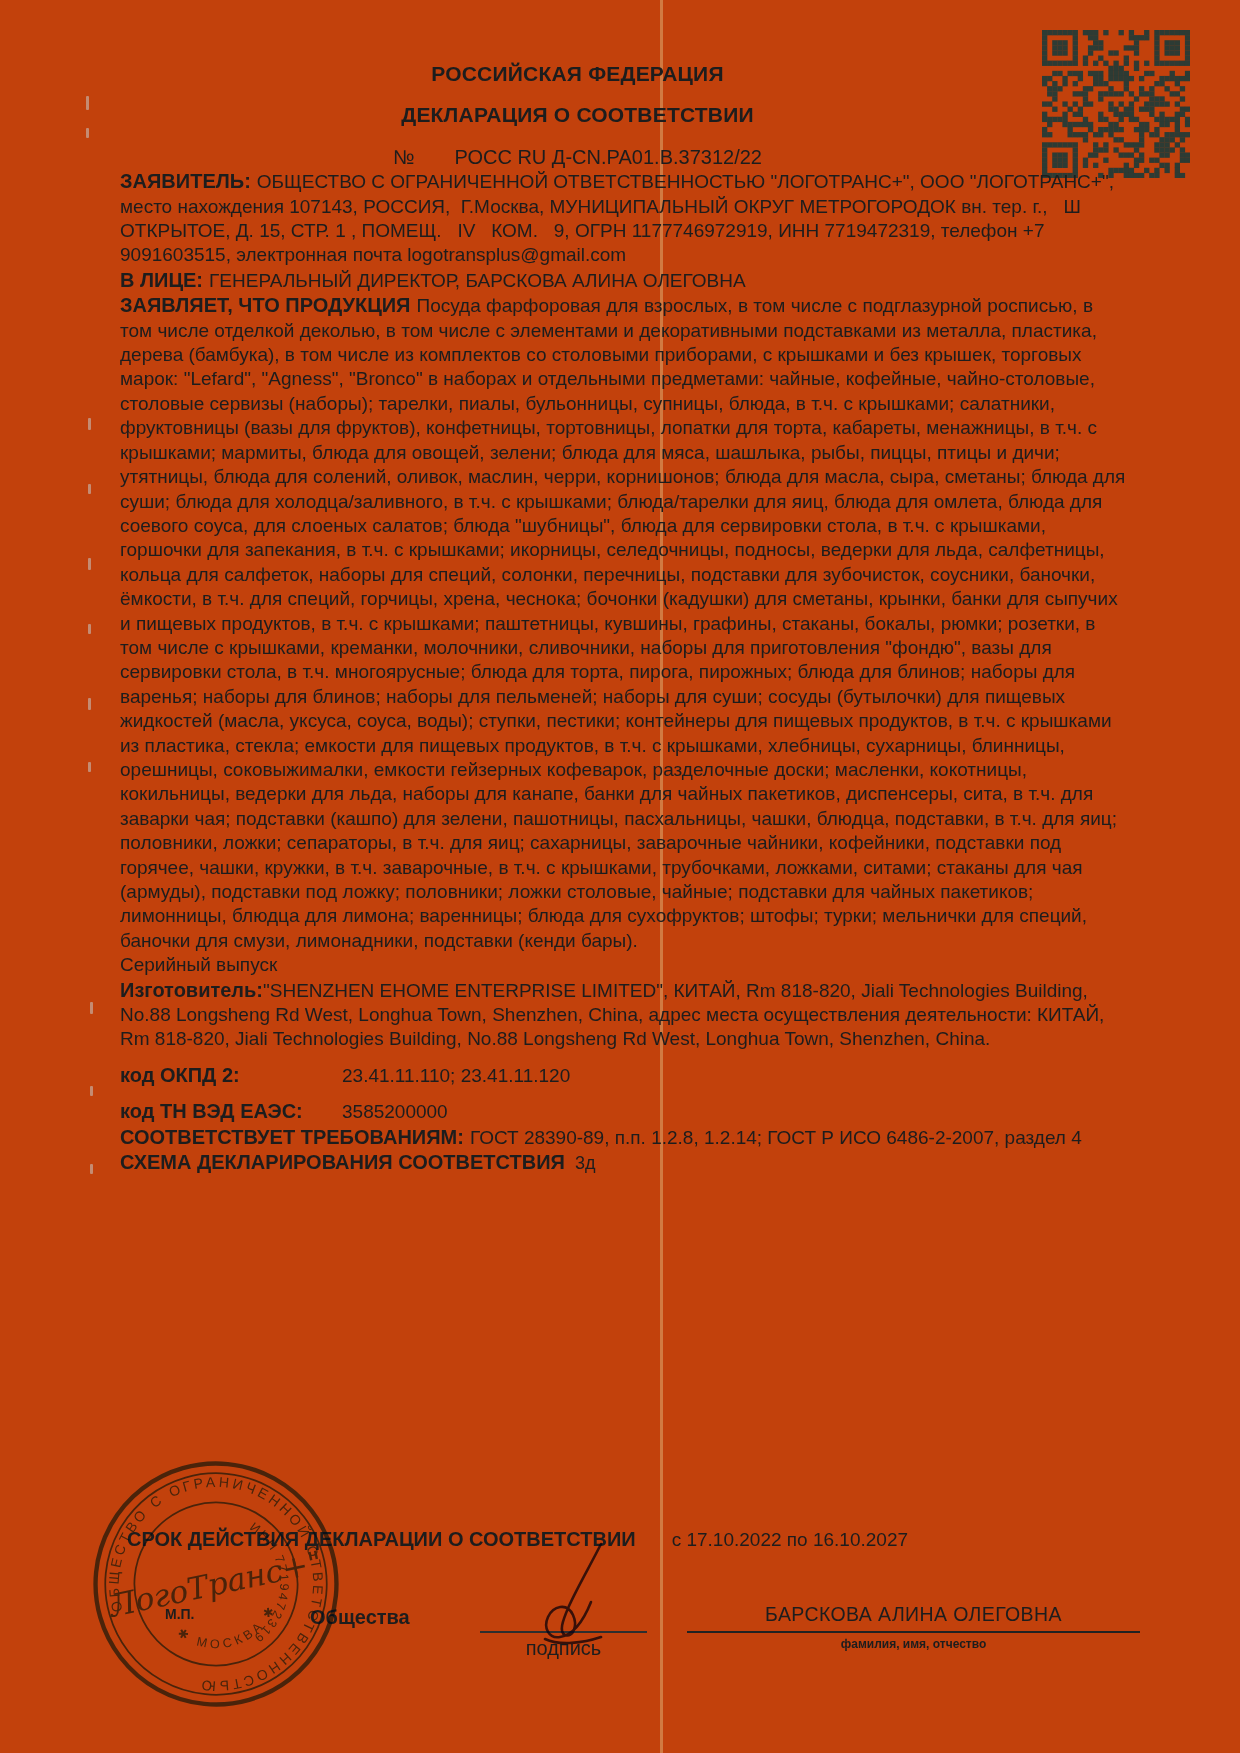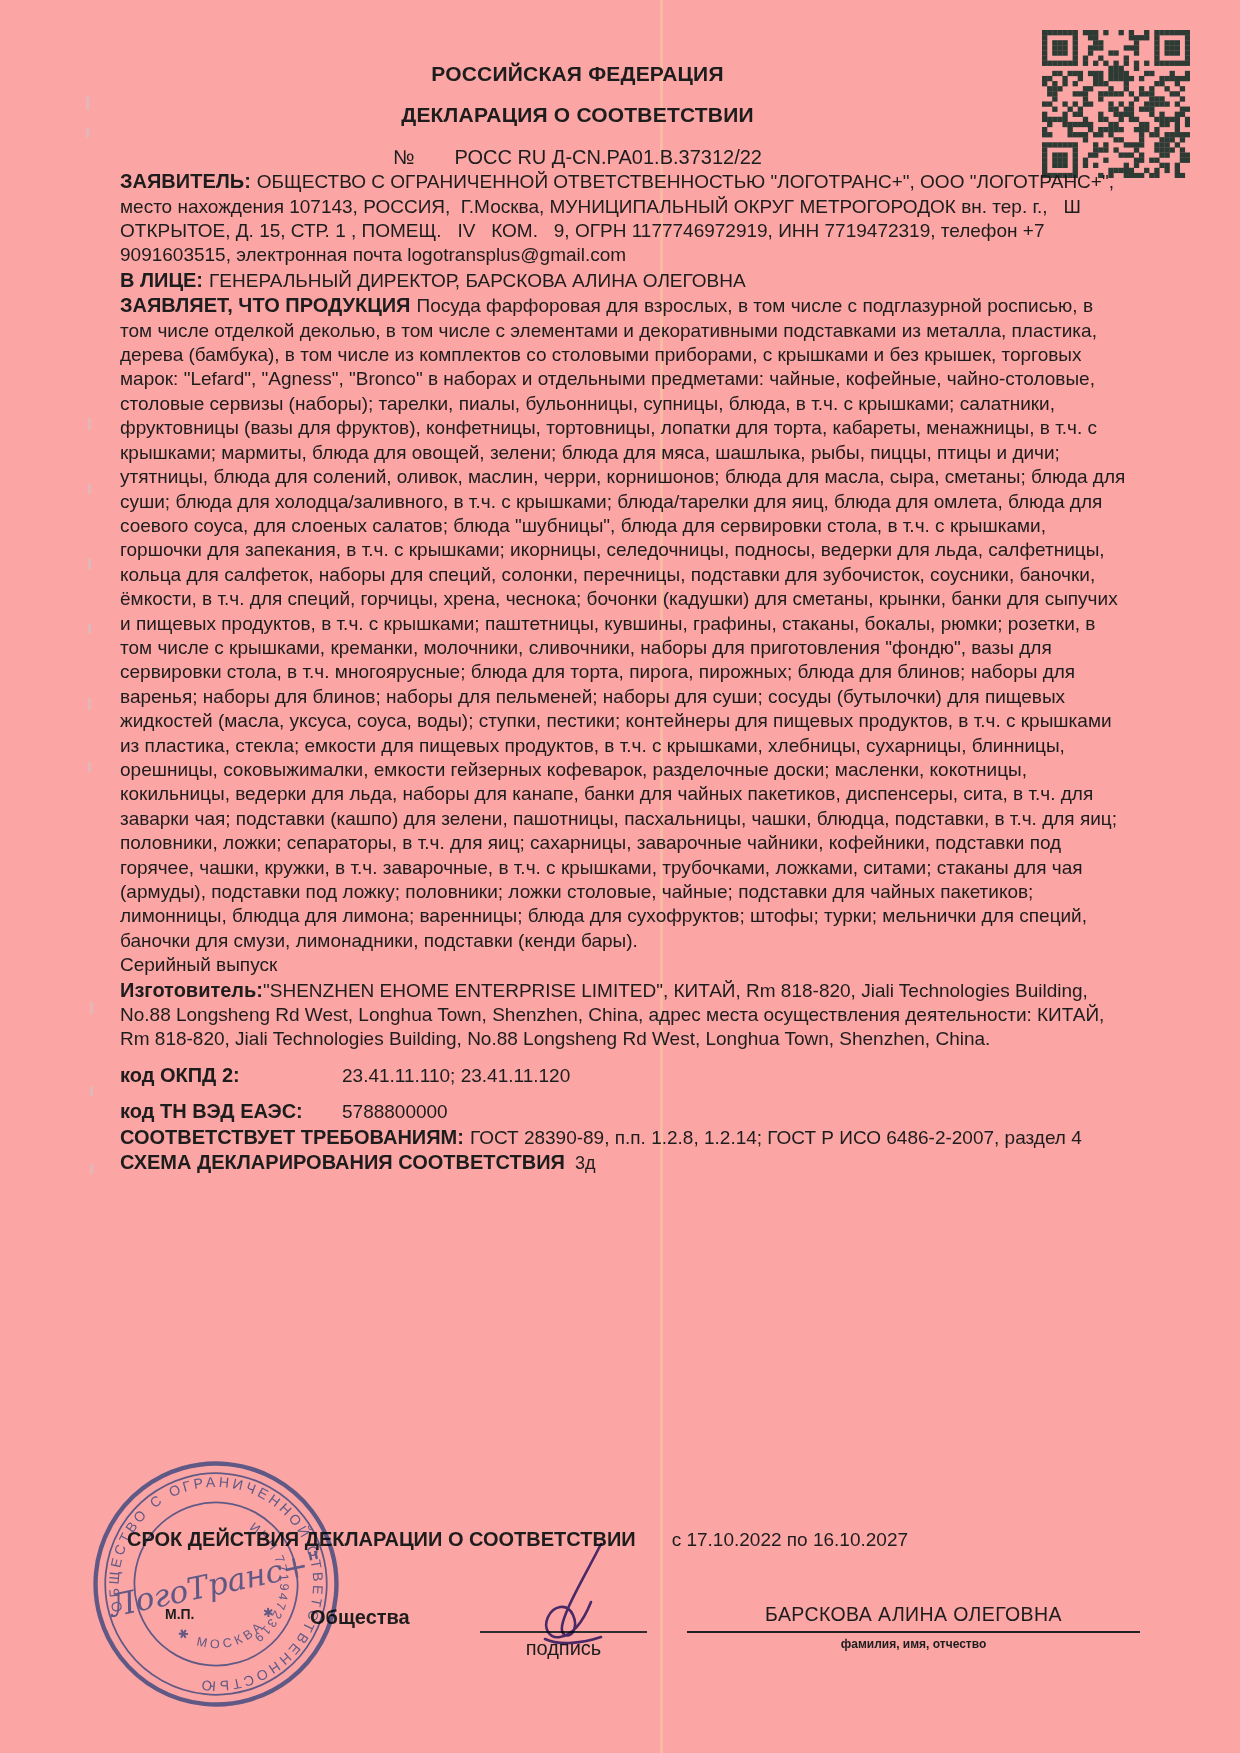--- a/index.html
+++ b/index.html
@@ -1,16 +1,16 @@
 <!DOCTYPE html>
 <html><head>
 <meta charset="utf-8">
 <style>
   html,body{margin:0;padding:0;background:#ffffff;}
-  .page{position:relative;width:1240px;height:1753px;background:#fca5a5;overflow:hidden;
+  .page{position:relative;width:1240px;height:1753px;background:#c2410c;overflow:hidden;
         font-family:"Liberation Sans",sans-serif;color:#1d1d1d;}
   .artifact-line{position:absolute;top:0;bottom:0;width:3px;background:rgba(238,228,170,0.35);}
   .mark{position:absolute;background:#c9c9c6;opacity:.55;border-radius:1px;}
   .qr{position:absolute;left:1042px;top:30px;width:148px;height:148px;}
   .content{position:absolute;left:120px;top:50px;width:1006px;font-size:19px;line-height:24.4px;}
   .head{width:915px;text-align:center;}
   .t1{font-size:21px;font-weight:700;margin-top:12px;letter-spacing:.2px;}
   .t2{font-size:21px;font-weight:700;margin-top:17px;letter-spacing:.2px;}
   .num{font-size:20px;margin-top:17px;}
   .num .no{margin-right:40px;}
@@ -471,21 +471,21 @@
     <p class="block declares"><b class="lead">ЗАЯВЛЯЕТ, ЧТО ПРОДУКЦИЯ</b><span>Посуда фарфоровая для взрослых, в том числе с подглазурной росписью, в том числе отделкой деколью, в том числе с элементами и декоративными подставками из металла, пластика, дерева (бамбука), в том числе из комплектов со столовыми приборами, с крышками и без крышек, торговых марок: "Lefard", "Agness", "Bronco" в наборах и отдельными предметами: чайные, кофейные, чайно-столовые, столовые сервизы (наборы); тарелки, пиалы, бульонницы, супницы, блюда, в т.ч. с крышками; салатники, фруктовницы (вазы для фруктов), конфетницы, тортовницы, лопатки для торта, кабареты, менажницы, в т.ч. с крышками; мармиты, блюда для овощей, зелени; блюда для мяса, шашлыка, рыбы, пиццы, птицы и дичи; утятницы, блюда для солений, оливок, маслин, черри, корнишонов; блюда для масла, сыра, сметаны; блюда для суши; блюда для холодца/заливного, в т.ч. с крышками; блюда/тарелки для яиц, блюда для омлета, блюда для соевого соуса, для слоеных салатов; блюда "шубницы", блюда для сервировки стола, в т.ч. с крышками, горшочки для запекания, в т.ч. с крышками; икорницы, селедочницы, подносы, ведерки для льда, салфетницы, кольца для салфеток, наборы для специй, солонки, перечницы, подставки для зубочисток, соусники, баночки, ёмкости, в т.ч. для специй, горчицы, хрена, чеснока; бочонки (кадушки) для сметаны, крынки, банки для сыпучих и пищевых продуктов, в т.ч. с крышками; паштетницы, кувшины, графины, стаканы, бокалы, рюмки; розетки, в том числе с крышками, креманки, молочники, сливочники, наборы для приготовления "фондю", вазы для сервировки стола, в т.ч. многоярусные; блюда для торта, пирога, пирожных; блюда для блинов; наборы для варенья; наборы для блинов; наборы для пельменей; наборы для суши; сосуды (бутылочки) для пищевых жидкостей (масла, уксуса, соуса, воды); ступки, пестики; контейнеры для пищевых продуктов, в т.ч. с крышками из пластика, стекла; емкости для пищевых продуктов, в т.ч. с крышками, хлебницы, сухарницы, блинницы, орешницы, соковыжималки, емкости гейзерных кофеварок, разделочные доски; масленки, кокотницы, кокильницы, ведерки для льда, наборы для канапе, банки для чайных пакетиков, диспенсеры, сита, в т.ч. для заварки чая; подставки (кашпо) для зелени, пашотницы, пасхальницы, чашки, блюдца, подставки, в т.ч. для яиц; половники, ложки; сепараторы, в т.ч. для яиц; сахарницы, заварочные чайники, кофейники, подставки под горячее, чашки, кружки, в т.ч. заварочные, в т.ч. с крышками, трубочками, ложками, ситами; стаканы для чая (армуды), подставки под ложку; половники; ложки столовые, чайные; подставки для чайных пакетиков; лимонницы, блюдца для лимона; варенницы; блюда для сухофруктов; штофы; турки; мельнички для специй, баночки для смузи, лимонадники, подставки (кенди бары).</span></p>
     <div class="subline">Серийный выпуск</div>
 
     <p class="block manufacturer"><b class="lead" style="margin-right:0;">Изготовитель:</b><span>"SHENZHEN EHOME ENTERPRISE LIMITED", КИТАЙ, Rm 818-820, Jiali Technologies Building, No.88 Longsheng Rd West, Longhua Town, Shenzhen, China, адрес места осуществления деятельности: КИТАЙ, Rm 818-820, Jiali Technologies Building, No.88 Longsheng Rd West, Longhua Town, Shenzhen, China.</span></p>
 
     <div class="codes">
       <div class="code-row">
         <b class="code-label">код ОКПД 2:</b><span>23.41.11.110; 23.41.11.120</span>
       </div>
       <div class="code-row">
-        <b class="code-label">код ТН ВЭД ЕАЭС:</b><span>5788800000</span>
+        <b class="code-label">код ТН ВЭД ЕАЭС:</b><span>3585200000</span>
       </div>
     </div>
 
     <p class="block compliance"><b class="lead">СООТВЕТСТВУЕТ ТРЕБОВАНИЯМ:</b><span>ГОСТ 28390-89, п.п. 1.2.8, 1.2.14; ГОСТ Р ИСО 6486-2-2007, раздел 4</span></p>
 
     <p class="block scheme"><b class="lead" style="margin-right:0;">СХЕМА ДЕКЛАРИРОВАНИЯ СООТВЕТСТВИЯ</b><span class="scheme-val">3д</span></p>
 
   </div>
 
   <div class="validity">

